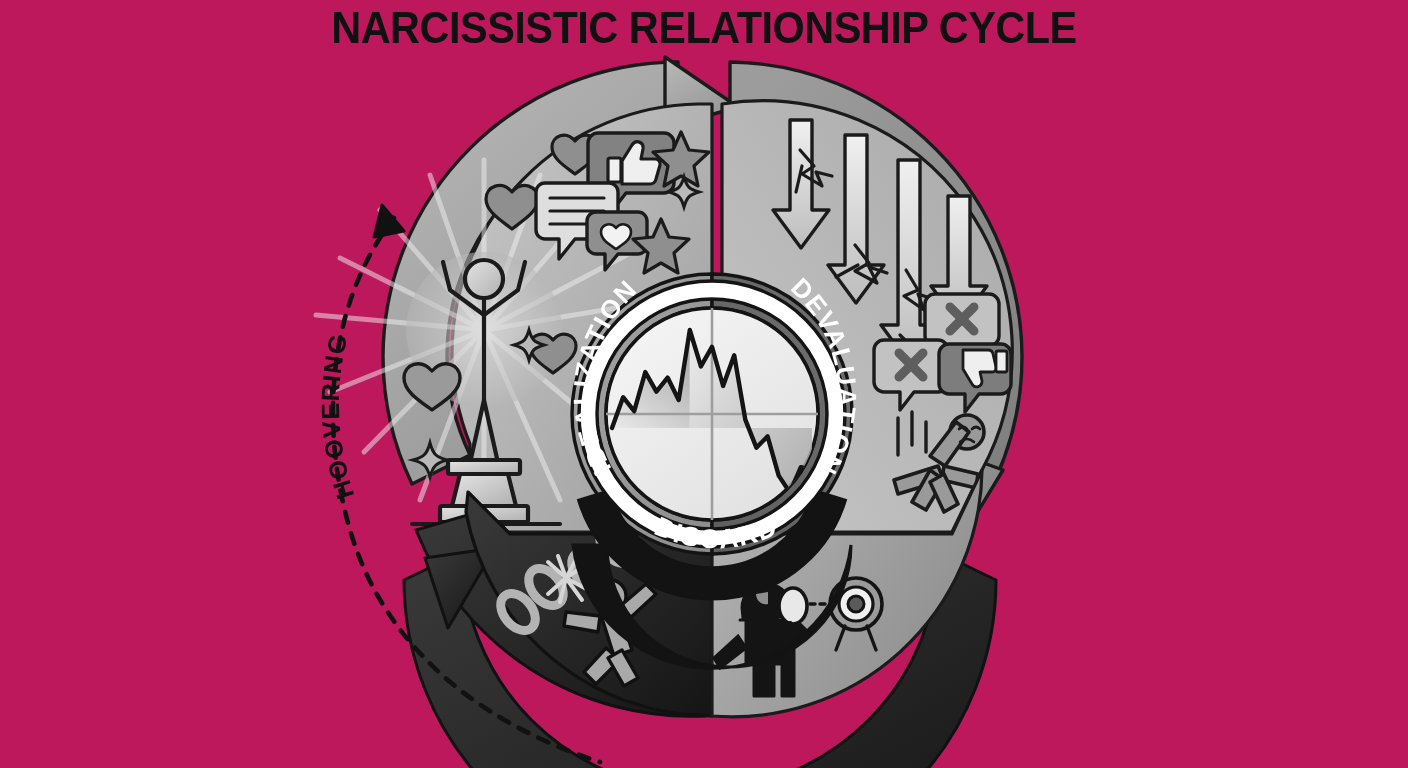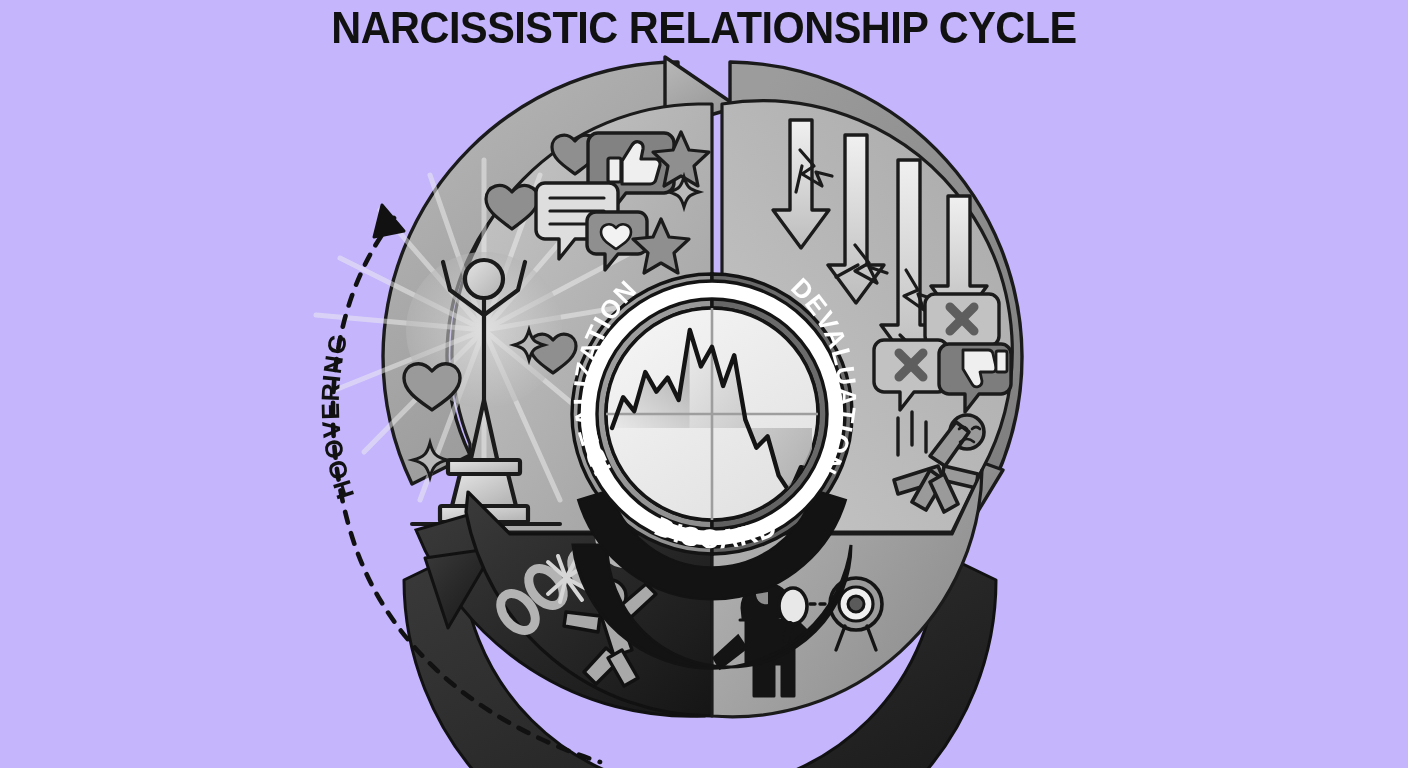--- a/index.html
+++ b/index.html
@@ -12,21 +12,21 @@
     width: 1408px;
     height: 768px;
     overflow: hidden;
     font-family: "Liberation Sans", sans-serif;
     position: relative;
   }
   #canvas {
     position: relative;
     width: 1408px;
     height: 768px;
-    background: #c4b5fd;
+    background: #be185d;
   }
   #title {
     position: absolute;
     top: 2px;
     left: 0;
     width: 1408px;
     text-align: center;
     font-family: "Liberation Sans", sans-serif;
     font-weight: bold;
     font-size: 45px;

